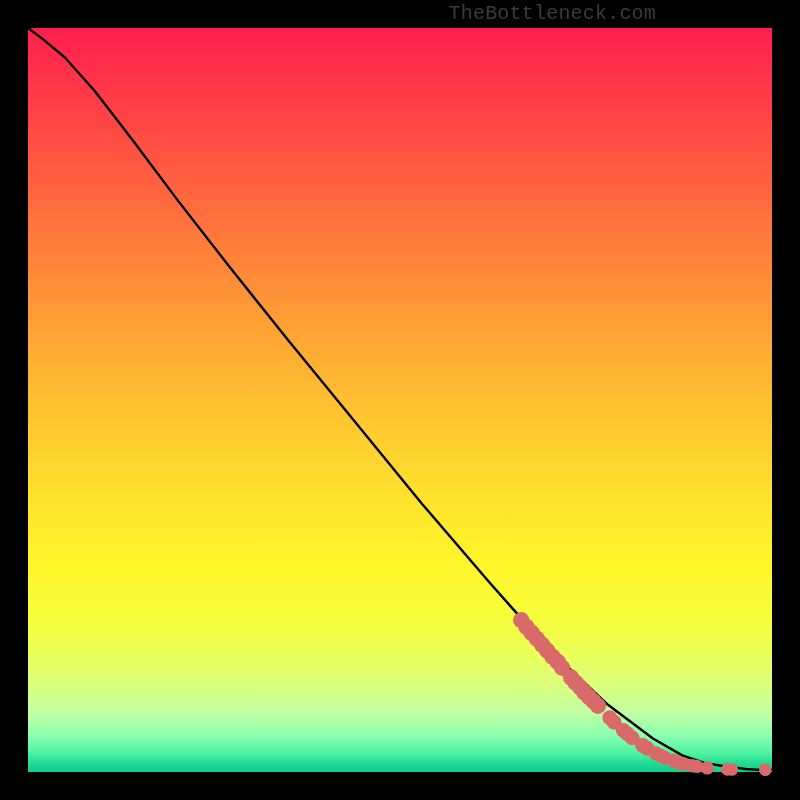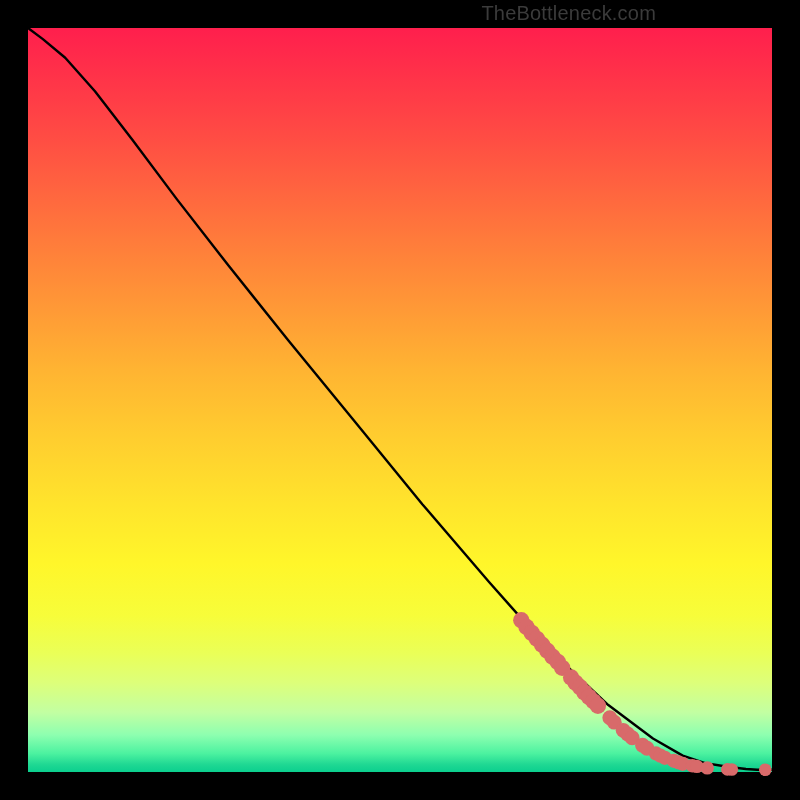--- a/index.html
+++ b/index.html
@@ -9,20 +9,21 @@
     height: 800px;
     background: #000;
     font-family: Arial, Helvetica, sans-serif;
     overflow: hidden;
   }
   .frame {
     position: relative;
     width: 664px;
     height: 800px;
     background: #000;
+    font-family: Liberation Mono, monospace;
   }
   .attribution {
     position: absolute;
     top: 2px;
     right: 8px;
     color: #3b3b3b;
     font-size: 20px;
     font-weight: 500;
     letter-spacing: 0.2px;
   }

